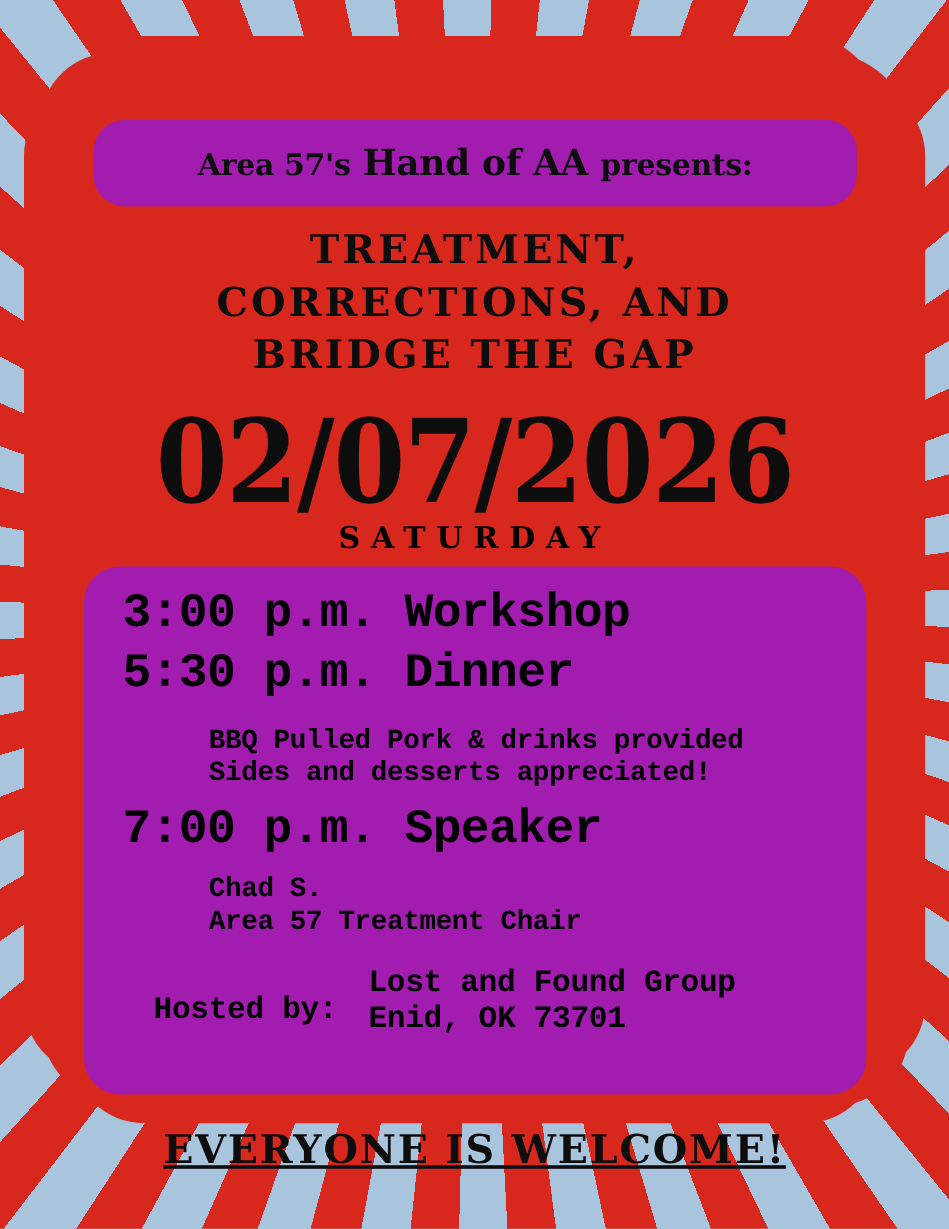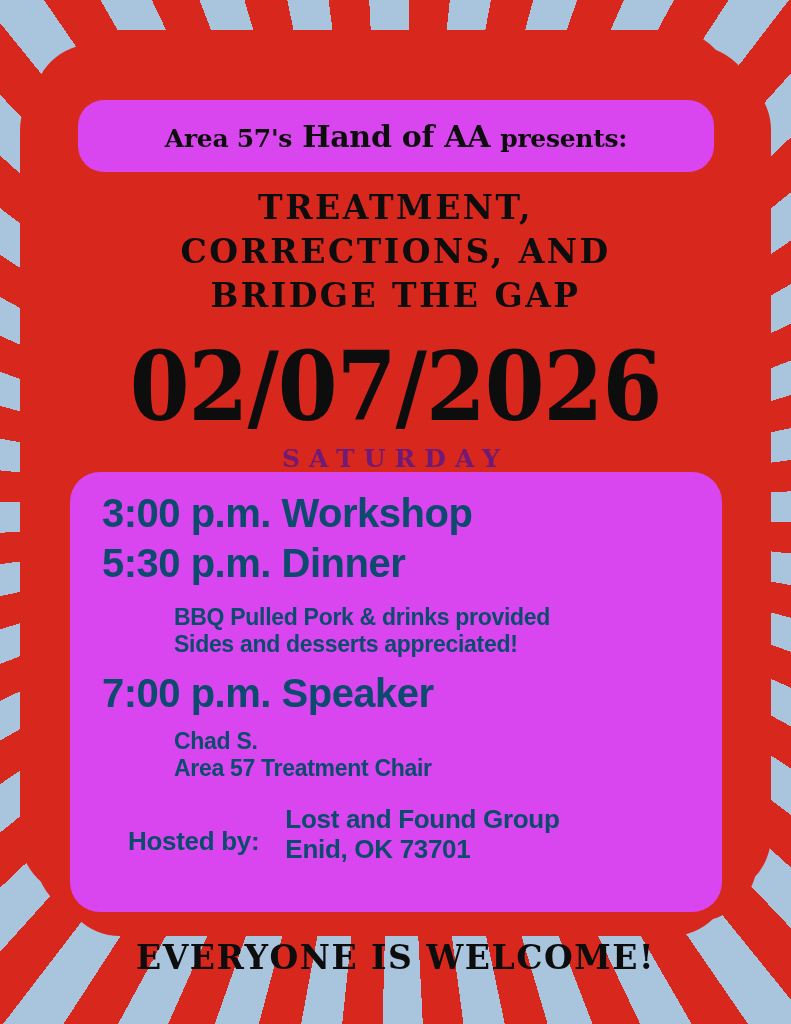--- a/index.html
+++ b/index.html
@@ -66,21 +66,21 @@
     left: 26px;
     top: -14px;
     right: 26px;
     bottom: -14px;
     border-radius: 60px;
   }
 
   
   .panel {
     position: absolute;
-    background: #d946ef;
+    background: #a21caf;
     border-radius: 26px;
     z-index: 3;
   }
   .panel-title {
     left: 78px;
     top: 100px;
     width: 636px;
     height: 72px;
     display: flex;
     align-items: center;
@@ -138,41 +138,41 @@
     font-size: 86px;
     line-height: 86px;
     letter-spacing: -1px;
     transform: scaleY(1.12);
     transform-origin: top center;
   }
 
   .weekday {
     position: absolute;
     left: 0;
-    top: 444px;
-    width: 791px;
-    z-index: 3;
-    text-align: center;
-    font-family: "DejaVu Serif", serif;
-    font-weight: bold;
-    color: #701a75;
+    top: 434px;
+    width: 791px;
+    z-index: 3;
+    text-align: center;
+    font-family: "DejaVu Serif", serif;
+    font-weight: bold;
+    color: #000000;
     font-size: 25px;
     letter-spacing: 9px;
   }
 
   
   .schedule {
     position: absolute;
     left: 70px;
     top: 472px;
     width: 652px;
     height: 440px;
     z-index: 4;
-    color: #0c4a6e;
-    font-family: Liberation Sans, sans-serif;
+    color: #000000;
+    font-family: Liberation Mono, monospace;
     font-weight: bold;
   }
   .line-major {
     font-size: 40px;
     line-height: 50px;
     margin-left: 32px;
     letter-spacing: -0.5px;
     white-space: nowrap;
   }
   .line-minor {
@@ -215,20 +215,21 @@
     top: 938px;
     width: 791px;
     z-index: 4;
     text-align: center;
     font-family: "DejaVu Serif", serif;
     font-weight: bold;
     font-size: 33px;
     letter-spacing: 1.5px;
     color: #0d0d0d;
     white-space: nowrap;
+    text-decoration: underline;
   }
 </style>
 </head>
 <body>
 
 <div class="poster">
 
   <div class="rays"></div>
 
   <div class="red-blob"></div>

